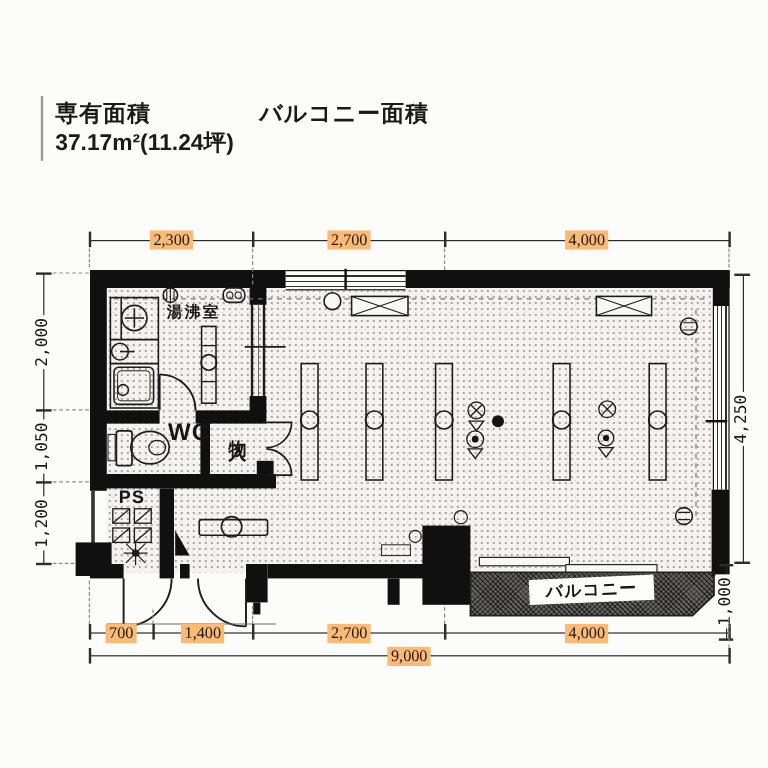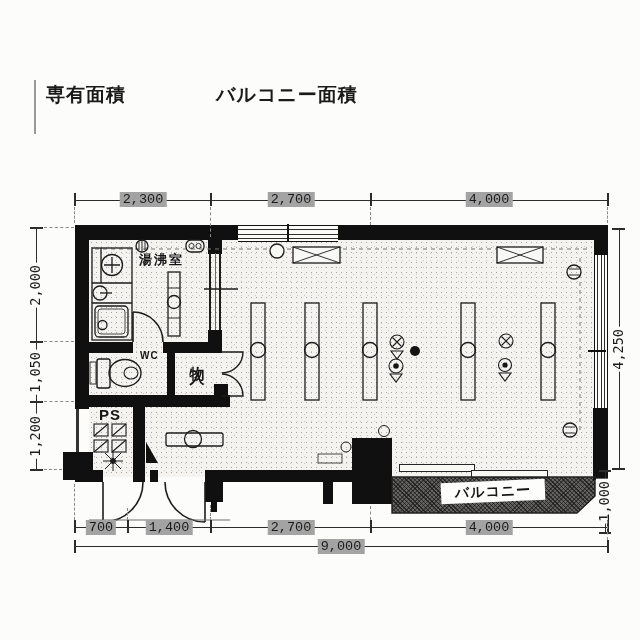--- a/index.html
+++ b/index.html
@@ -16,40 +16,41 @@
   .balcony-fill{position:absolute;background-color:#63625e;
     background-image:repeating-linear-gradient(45deg,rgba(15,15,15,.65) 0 1px,transparent 1px 3px),
                      repeating-linear-gradient(-45deg,rgba(25,25,25,.55) 0 1px,transparent 1px 3px);
     clip-path:polygon(0 0,100% 0,100% 54%,91% 100%,0 100%);}
   
   .dl{position:absolute;background:#2c2c2c;}
   .tkv{position:absolute;width:1.5px;height:13px;background:#2c2c2c;}
   .tkh{position:absolute;width:13px;height:1.5px;background:#2c2c2c;}
   .ldv{position:absolute;width:0;border-left:1px dashed #8a8a86;}
   .ldh{position:absolute;height:0;border-top:1px dashed #8a8a86;}
-  .dim{position:absolute;font-family:Liberation Mono, monospace;font-size:13.5px;
-       color:#1b1b1b;background:#a3a3a3;padding:0 3px;transform:translateX(-50%);white-space:nowrap;}
+  .dim{position:absolute;font-family:Liberation Serif, serif;font-size:13.5px;
+       color:#1b1b1b;background:#fdba74;padding:0 3px;transform:translateX(-50%);white-space:nowrap;}
   .dimv{position:absolute;font-family:"DejaVu Sans Mono",monospace;font-size:13.5px;color:#1b1b1b;
         background:#fcfcfa;writing-mode:vertical-rl;transform:rotate(180deg);padding:2px 0;white-space:nowrap;}
   .room{position:absolute;font-weight:600;color:#161616;white-space:nowrap;}
   .hdr{position:absolute;font-weight:600;font-size:19px;letter-spacing:1px;white-space:nowrap;color:#1a1a1a;}
   .win{position:absolute;background:#fbfbf8;}
   .slider{position:absolute;background:#f8f8f5;border:1px solid #262626;}
   .part-mid{position:absolute;border-left:2px solid #1d1d1d;border-right:2px solid #1d1d1d;
             background-image:linear-gradient(to right,transparent 4px,#6a6a66 4px,#6a6a66 5px,transparent 5px);}
   svg{position:absolute;left:0;top:0;}
 </style>
 </head>
 <body>
 
 <div id="stage">
 
   <div class="abs" style="left:34px;top:80px;width:1.5px;height:54px;background:#9a9a96;"></div>
   <div class="hdr" style="left:216px;top:82px;">バルコニー面積</div>
   <div class="hdr" style="left:46px;top:82px;">専有面積</div>
+  <div class="hdr" style="left:46px;top:106px;letter-spacing:0;">37.17m²(11.24坪)</div>
 
   <div class="floor" style="left:89px;top:240px;width:505px;height:237px;"></div>
   <div class="balcony-fill" style="left:392px;top:477px;width:203px;height:36px;"></div>
 
   <div class="win" style="left:238px;top:225px;width:100px;height:15px;border-top:1.5px solid #111;border-bottom:1.5px solid #111;
               background-image:repeating-linear-gradient(to bottom,transparent 0 3.5px,#2e2e2e 3.5px 4.5px);"></div>
   <div class="abs" style="left:287px;top:224px;width:1.5px;height:17px;background:#111;"></div>
   <div class="win" style="left:594px;top:255px;width:12px;height:153px;border-left:1.5px solid #111;border-right:1.5px solid #111;
               background-image:repeating-linear-gradient(to right,transparent 0 2.5px,#2e2e2e 2.5px 3.5px);"></div>
   <div class="abs" style="left:588px;top:350px;width:18px;height:2px;background:#111;"></div>
@@ -216,21 +217,21 @@
       <circle cx="384" cy="431" r="5.5"></circle>
       <rect x="318" y="454" width="24" height="9" stroke-width="0.8"></rect>
     </g>
 
     <path d="M204,289 H238" stroke-width="1.5"></path>
 
     <path d="M392,477 H595 V496 L577,513 H392 Z" stroke="#202020" stroke-width="1.4"></path>
   </svg>
 
   <div class="room" style="left:139px;top:251px;font-size:13px;letter-spacing:2px;">湯沸室</div>
-  <div class="room" style="left:140px;top:350px;font-size:10px;letter-spacing:1px;">WC</div>
+  <div class="room" style="left:140px;top:350px;font-size:20px;letter-spacing:1px;">WC</div>
   <div class="room" style="left:187px;top:354px;font-size:15px;writing-mode:vertical-rl;letter-spacing:3px;">物入</div>
   <div class="room" style="left:99px;top:406px;font-size:15px;letter-spacing:1px;">PS</div>
   <div class="room" style="left:441px;top:481px;width:104px;height:21px;background:#fdfdfb;font-size:14px;
               text-align:center;line-height:21px;transform:rotate(-2.5deg);letter-spacing:1px;">バルコニー</div>
 
   <div class="dl" style="left:75px;top:200px;width:533px;height:1px;"></div>
   <div class="tkv" style="left:74px;top:193px;"></div>
   <div class="tkv" style="left:210px;top:193px;"></div>
   <div class="tkv" style="left:370px;top:193px;"></div>
   <div class="tkv" style="left:607px;top:193px;"></div>

